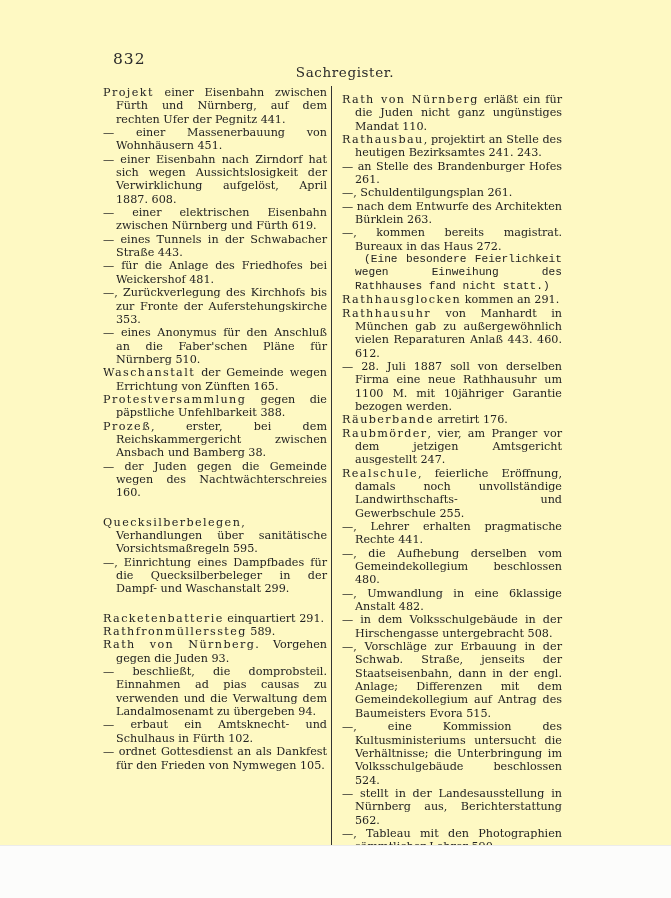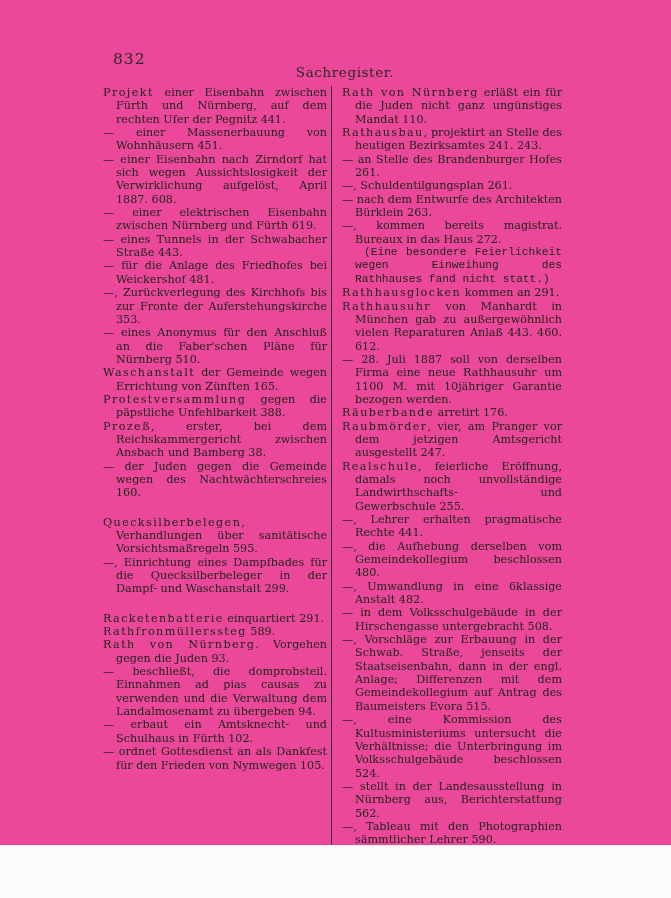--- a/index.html
+++ b/index.html
@@ -4,42 +4,42 @@
 <style>
   html, body {
     margin: 0;
     padding: 0;
     background: #fbfbfa;
   }
   .page {
     position: relative;
     width: 671px;
     height: 898px;
-    background: #ec4899;
+    background: #fef9c3;
     color: #222;
     font-family: "DejaVu Serif", serif;
     overflow: hidden;
   }
   .header { position: absolute; top: 50px; left: 0; width: 100%; height: 24px; }
   .pagenum {
     position: absolute; left: 113px; top: 0;
     font-size: 15.5px; letter-spacing: 1px; color: #2a2a2a;
   }
   .title {
     position: absolute; left: 345px; top: 14px; transform: translateX(-50%);
     font-size: 13.5px; letter-spacing: 0.6px; color: #2a2a2a;
   }
   .columns {
     position: absolute; top: 86px; left: 103px;
     display: flex; align-items: stretch;
   }
   .col { font-size: 11.2px; line-height: 13.35px; text-align: justify; }
   .col-left  { width: 224px; padding-right: 4px; }
   .divider   { width: 0; border-left: 1px solid #333; }
-  .col-right { width: 220px; padding-left: 10px; }
+  .col-right { width: 220px; padding-left: 10px; margin-top: 7px; }
   .entry {
     margin: 0;
     padding-left: 13px;
     text-indent: -13px;
     color: #232323;
   }
   .entry.gap { margin-top: 16px; }
   .entry.note { text-indent: 9px; font-family: Liberation Mono, monospace; }
   .head { letter-spacing: 1.4px; }
   .page-edge {

